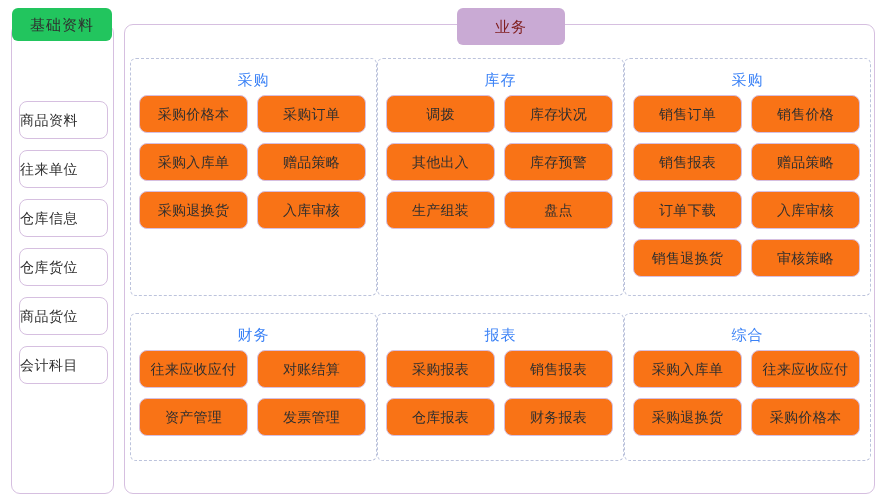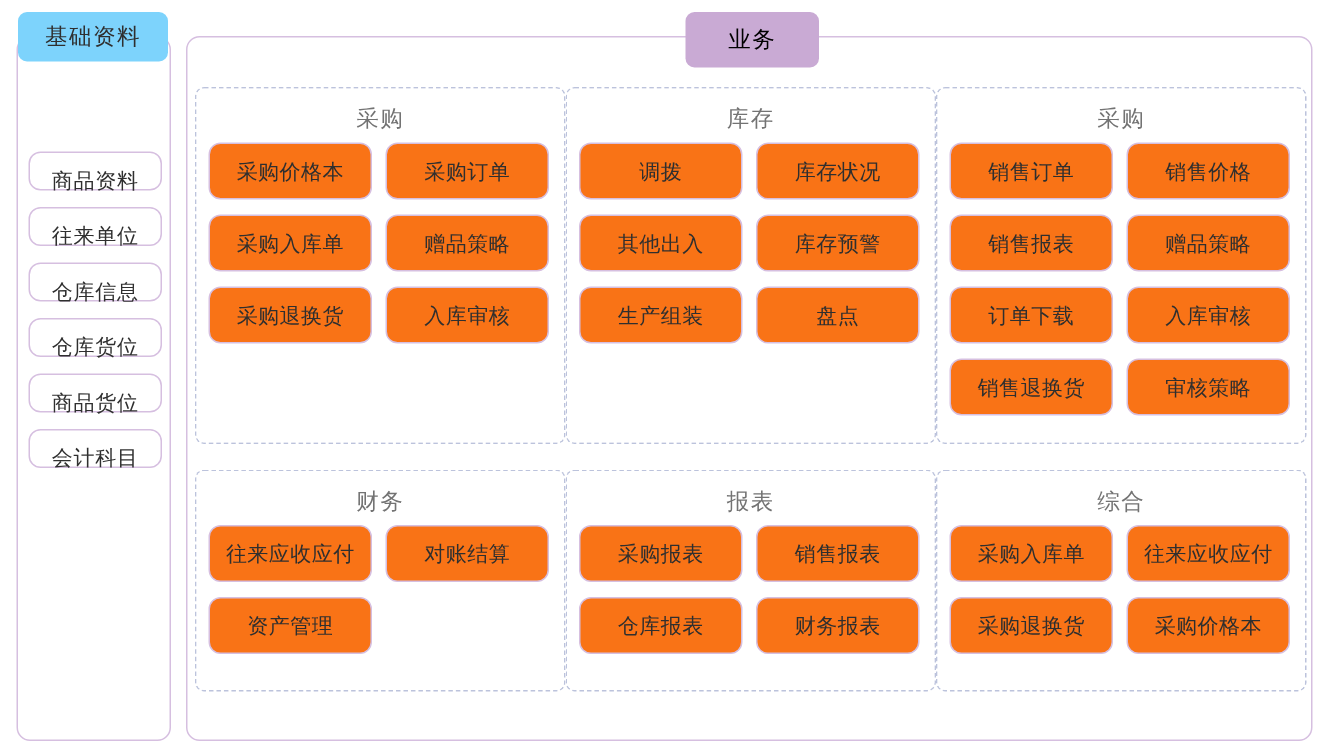--- a/index.html
+++ b/index.html
@@ -35,72 +35,72 @@
     border-radius: 9px;
     background: #ffffff;
   }
   .left-badge {
     position: absolute;
     left: 12px;
     top: 8px;
     width: 100px;
     height: 33px;
     box-sizing: border-box;
-    background: #7dd3fc;
+    background: #22c55e;
     border-radius: 6px;
     color: #2f2f2f;
     font-size: 15px;
     line-height: 33px;
     text-align: center;
     letter-spacing: 1px;
     z-index: 5;
   }
   .left-items {
     position: absolute;
     left: 0;
     top: 76px;
     width: 103px;
   }
   .side-item {
     width: 89px;
-    height: 26px;
+    height: 38px;
     margin: 0 auto 11px auto;
     box-sizing: border-box;
     border: 1px solid #d6bfe0;
     border-radius: 8px;
     background: #ffffff;
     color: #2f2f2f;
     font-size: 14px;
     line-height: 36px;
-    text-align: center;
+    text-align: left;
     letter-spacing: 0.5px;
   }
 
   
   .right-panel {
     position: absolute;
     left: 124px;
     top: 24px;
     width: 751px;
     height: 470px;
     box-sizing: border-box;
     border: 1px solid #d6bfe0;
     border-radius: 9px;
     background: #ffffff;
   }
   .right-badge {
     position: absolute;
     left: 457px;
     top: 8px;
-    width: 89px;
+    width: 108px;
     height: 37px;
     box-sizing: border-box;
     background: #c9aad4;
     border-radius: 6px;
-    color: #000000;
+    color: #7f1d1d;
     font-size: 15px;
     line-height: 37px;
     text-align: center;
     letter-spacing: 1px;
     z-index: 5;
   }
 
   .groups-area {
     position: absolute;
     left: 5px;
@@ -130,21 +130,21 @@
 
   .group-row.row-1 .group { height: 238px; }
   .group-row.row-2 .group { height: 148px; }
 
   .group-title {
     height: 30px;
     line-height: 30px;
     margin-top: 6px;
     text-align: center;
     font-size: 15px;
-    color: #737373;
+    color: #3b82f6;
     letter-spacing: 1px;
   }
   .group-items {
     display: flex;
     flex-wrap: wrap;
     padding: 0 8px;
     gap: 10px 9px;
   }
   .grid-item {
     width: 109px;
@@ -224,20 +224,21 @@
       </div>
 
       <div class="group-row row-2">
 
         <div class="group g-finance">
           <div class="group-title">财务</div>
           <div class="group-items">
             <div class="grid-item">往来应收应付</div>
             <div class="grid-item">对账结算</div>
             <div class="grid-item">资产管理</div>
+            <div class="grid-item">发票管理</div>
           </div>
         </div>
 
         <div class="group g-report">
           <div class="group-title">报表</div>
           <div class="group-items">
             <div class="grid-item">采购报表</div>
             <div class="grid-item">销售报表</div>
             <div class="grid-item">仓库报表</div>
             <div class="grid-item">财务报表</div>

